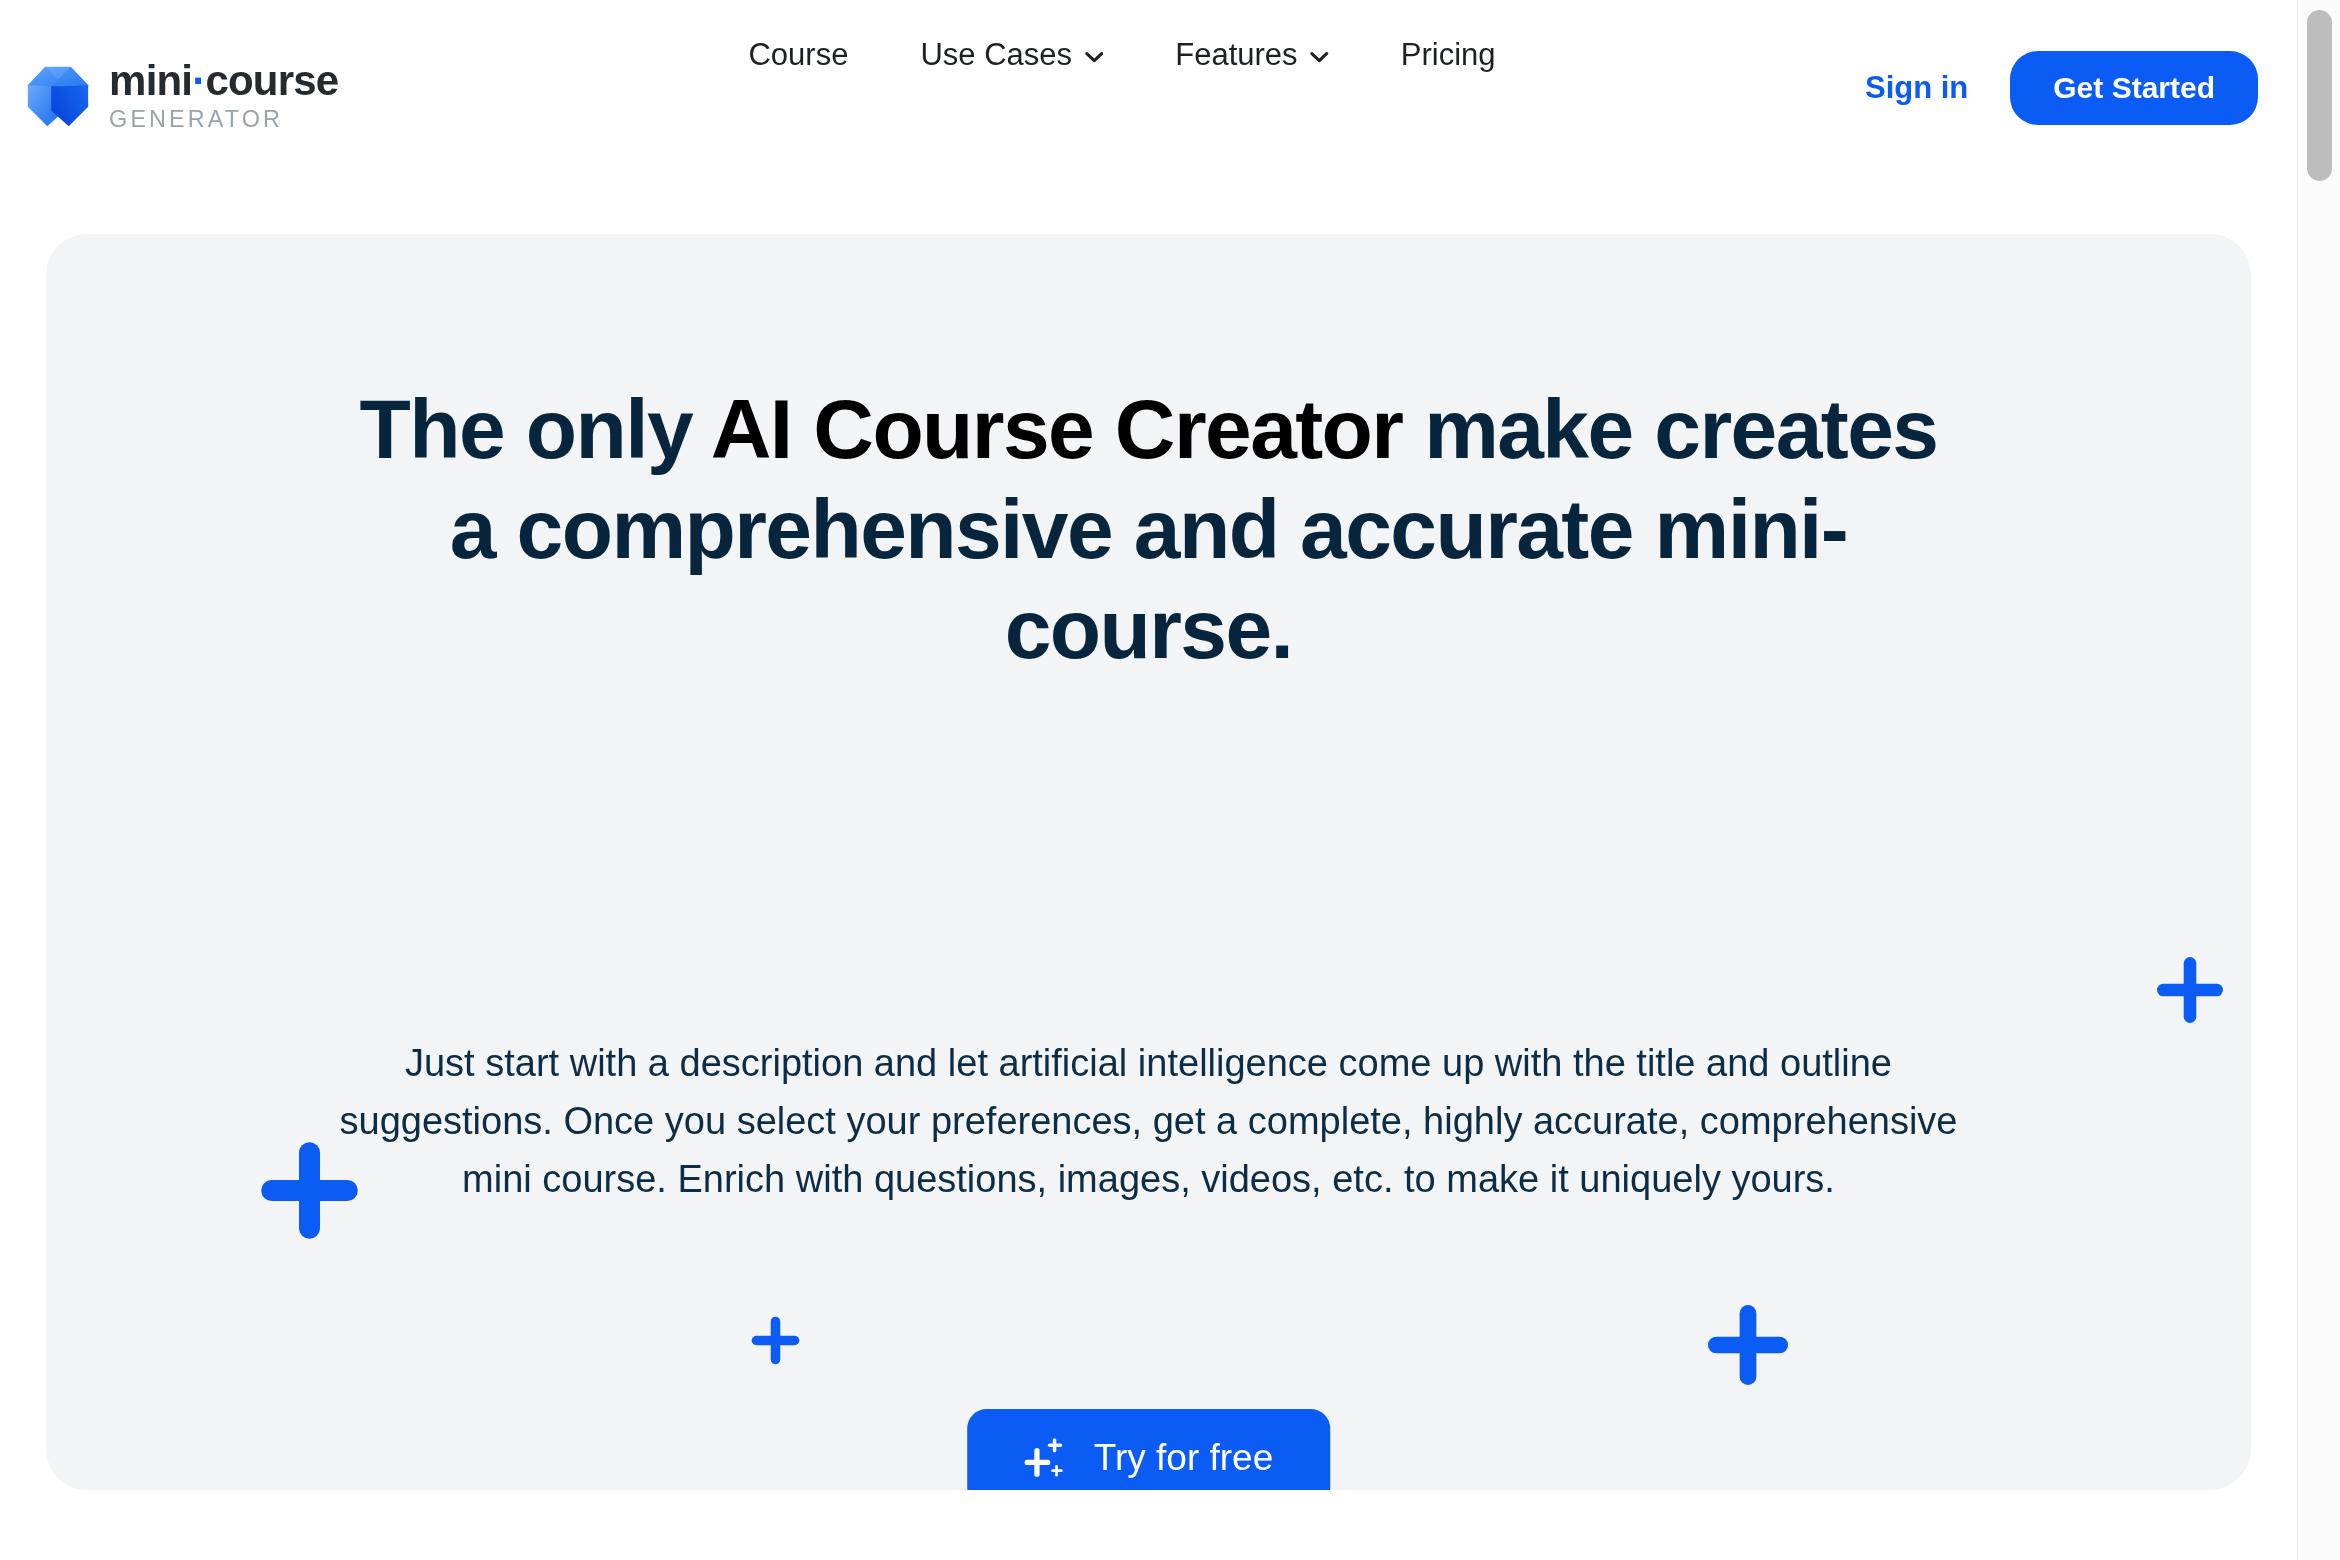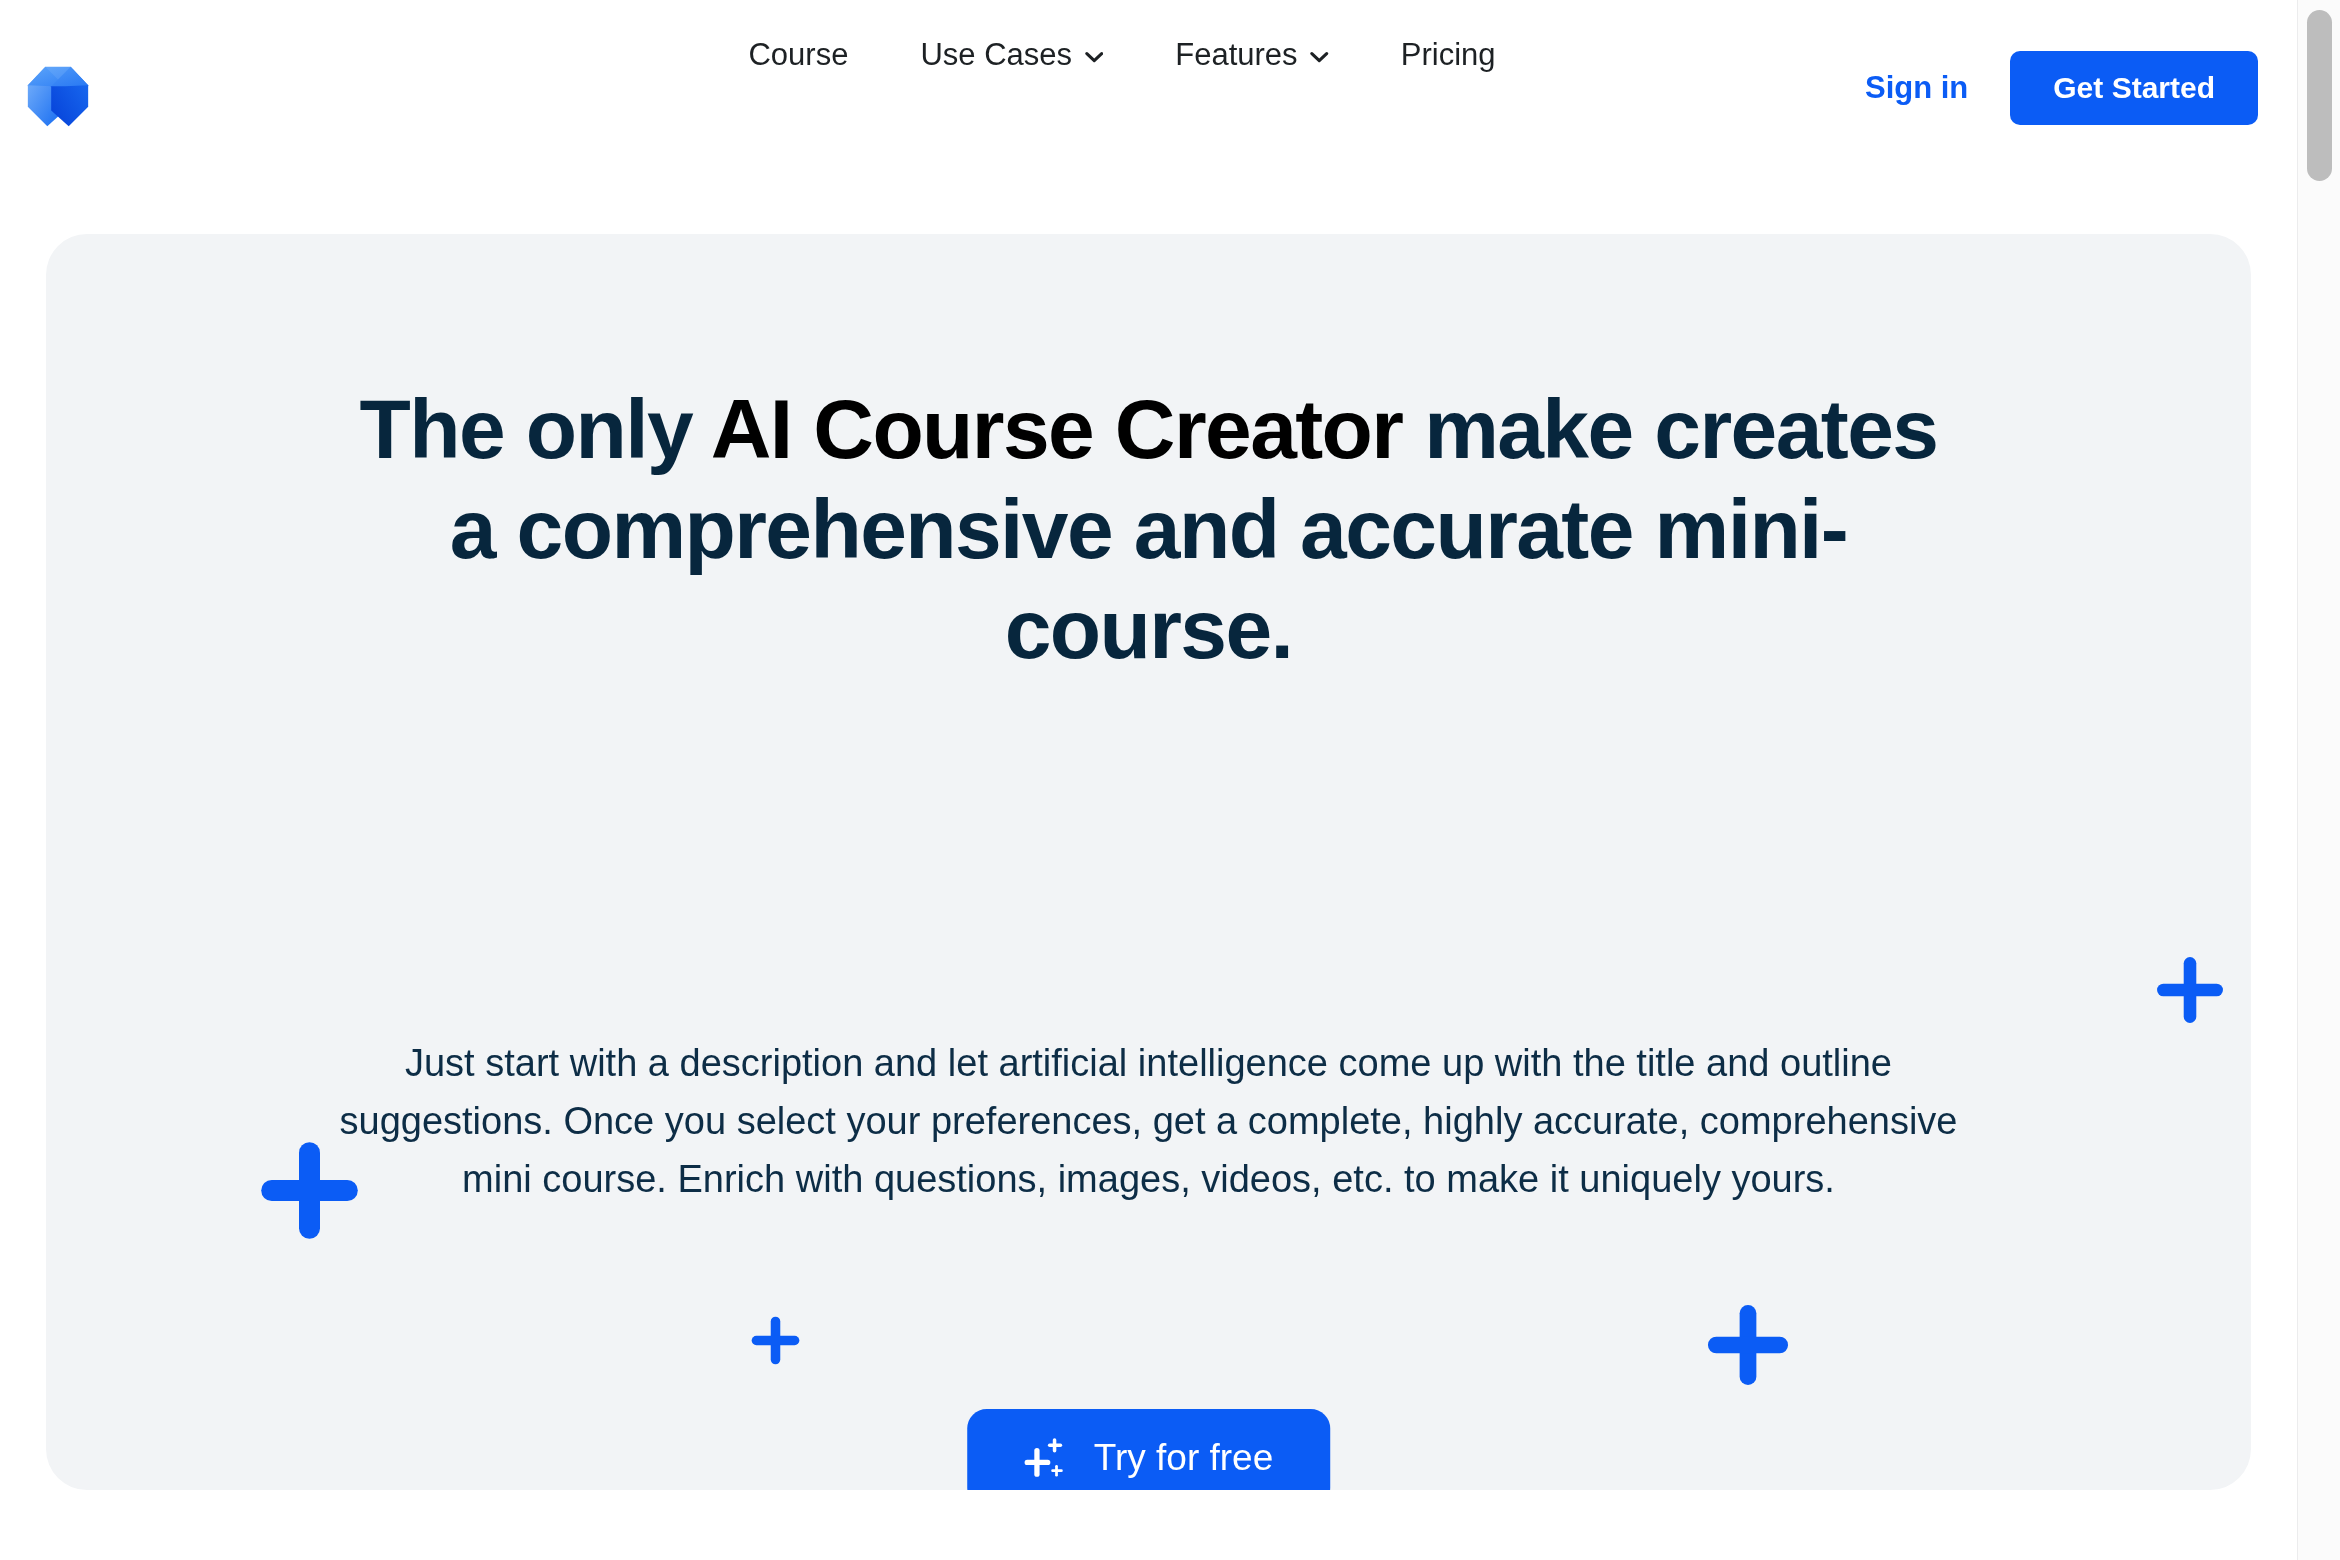--- a/index.html
+++ b/index.html
@@ -59,21 +59,21 @@
     position:absolute; right:39px; top:51px;
     display:flex; align-items:center; gap:42px;
   }
   .signin {
     font-size:31px; font-weight:700; color:#0b5cf5;
     cursor:pointer; white-space:nowrap;
   }
   .get-started {
     background:#0b5cf5; color:#ffffff;
     font-size:30px; font-weight:700;
-    border:none; border-radius:10px;
+    border:none; border-radius:28px;
     padding:0 43px; height:74px;
     display:flex; align-items:center; justify-content:center;
     cursor:pointer; white-space:nowrap;
     font-family:"Liberation Sans", sans-serif;
   }
 
   
   .hero {
     position:absolute; left:46px; top:234px;
     width:2205px; height:1256px;
@@ -154,20 +154,24 @@
           </linearGradient>
           <linearGradient id="lgC" x1="0" y1="0" x2="1" y2="1">
             <stop offset="0" stop-color="#5aa4fa"></stop>
             <stop offset="1" stop-color="#2b7bf4"></stop>
           </linearGradient>
         </defs>
         <path d="M6 26 L24 7 L44 27 L44 52 L26 68 L6 48 Z" fill="url(#lgA)"></path>
         <path d="M68 26 L50 7 L30 27 L30 52 L48 68 L68 48 Z" fill="url(#lgB)"></path>
         <path d="M24 7 L50 7 L68 26 L44 27 L30 27 L6 26 Z" fill="url(#lgC)" opacity="0.92"></path>
       </svg>
+      <div class="brand-words">
+        <div class="brand-name"><span>mini</span><span class="dot">·</span><span>course</span></div>
+        <div class="brand-sub">GENERATOR</div>
+      </div>
     </div>
 
     <nav class="nav">
       <div class="nav-item">
         <span>Course</span>
       </div>
       <div class="nav-item">
         <span>Use Cases</span>
         <svg class="chev" viewBox="0 0 20 12">
             <path d="M2 2.5 L10 10 L18 2.5" fill="none" stroke="#1d2124" stroke-width="3.4" stroke-linecap="round" stroke-linejoin="round"></path>

